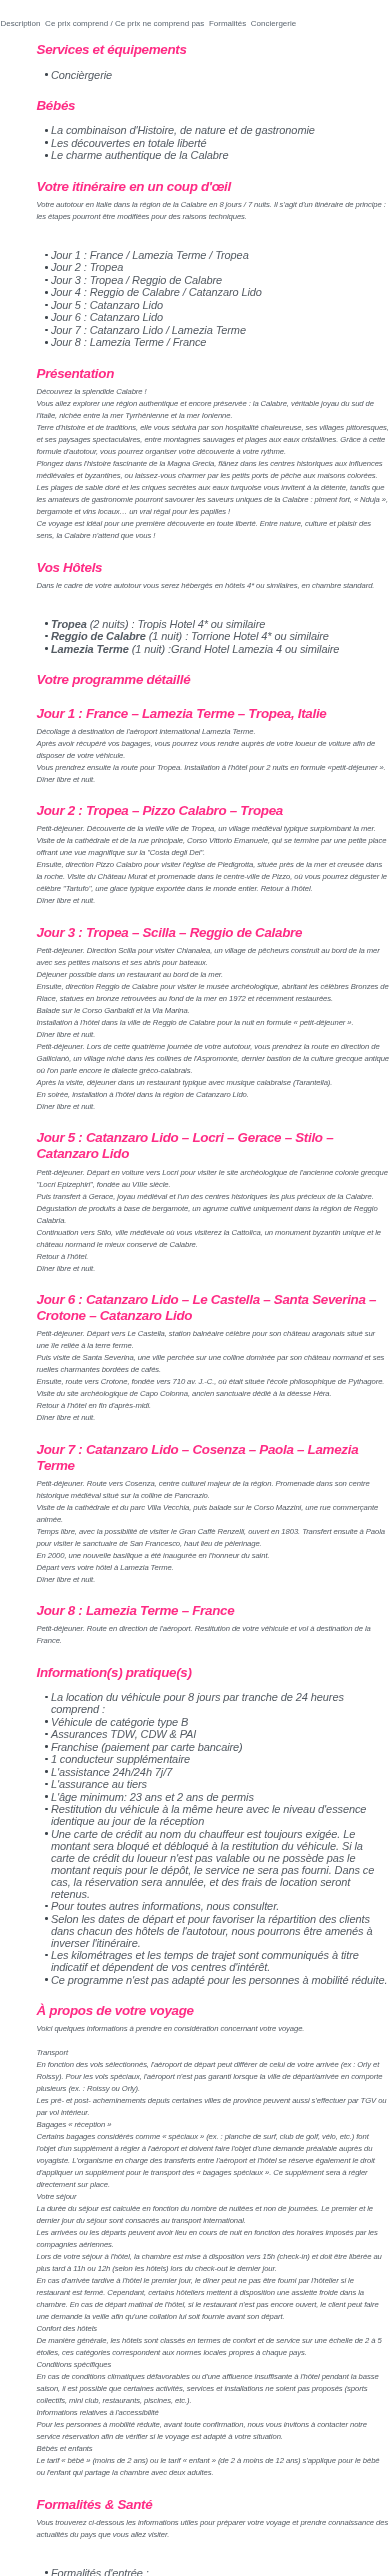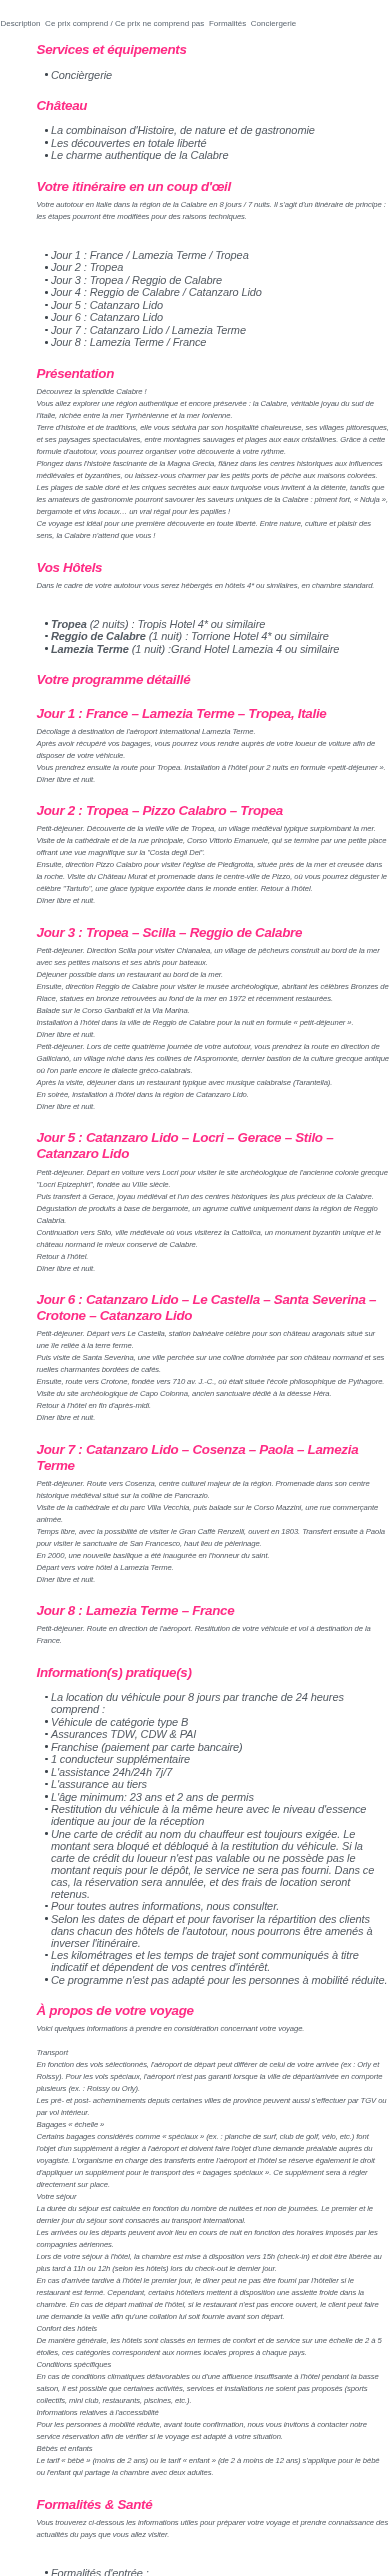--- a/index.html
+++ b/index.html
@@ -81,21 +81,21 @@
     <span class="tab">Ce prix comprend / Ce prix ne comprend pas</span>
     <span class="tab">Formalités</span>
     <span class="tab">Conciergerie</span>
   </nav>
 
   <main class="content">
       <h2 class="heading">Services et équipements</h2>
       <ul class="bullets">
         <li>Concièrgerie</li>
       </ul>
-      <h2 class="heading">Château</h2>
+      <h2 class="heading">Bébés</h2>
       <ul class="bullets">
         <li>La combinaison d'Histoire, de nature et de gastronomie</li>
         <li>Les découvertes en totale liberté</li>
         <li>Le charme authentique de la Calabre</li>
       </ul>
       <h2 class="heading">Votre itinéraire en un coup d'œil</h2>
       <p class="para">Votre autotour en Italie dans la région de la Calabre en 8 jours / 7 nuits. Il s'agit d'un itinéraire de principe : les étapes pourront être modifiées pour des raisons techniques.</p>
       <ul class="bullets">
         <li>Jour 1 : France / Lamezia Terme / Tropea</li>
         <li>Jour 2 : Tropea</li>
@@ -180,21 +180,21 @@
         <li>Selon les dates de départ et pour favoriser la répartition des clients dans chacun des hôtels de l'autotour, nous pourrons être amenés à inverser l'itinéraire.</li>
         <li>Les kilométrages et les temps de trajet sont communiqués à titre indicatif et dépendent de vos centres d'intérêt.</li>
         <li>Ce programme n'est pas adapté pour les personnes à mobilité réduite.</li>
       </ul>
       <h2 class="heading">À propos de votre voyage</h2>
       <p class="para">Voici quelques informations à prendre en considération concernant votre voyage.</p>
       <div class="spacer"></div>
       <p class="para">Transport</p>
       <p class="para">En fonction des vols sélectionnés, l'aéroport de départ peut différer de celui de votre arrivée (ex : Orly et Roissy). Pour les vols spéciaux, l'aéroport n'est pas garanti lorsque la ville de départ/arrivée en comporte plusieurs (ex. : Roissy ou Orly).</p>
       <p class="para">Les pré- et post- acheminements depuis certaines villes de province peuvent aussi s'effectuer par TGV ou par vol intérieur.</p>
-      <p class="para">Bagages « échelle »</p>
+      <p class="para">Bagages « réception »</p>
       <p class="para">Certains bagages considérés comme « spéciaux » (ex. : planche de surf, club de golf, vélo, etc.) font l'objet d'un supplément à régler à l'aéroport et doivent faire l'objet d'une demande préalable auprès du voyagiste. L'organisme en charge des transferts entre l'aéroport et l'hôtel se réserve également le droit d'appliquer un supplément pour le transport des « bagages spéciaux ». Ce supplément sera à régler directement sur place.</p>
       <p class="para">Votre séjour</p>
       <p class="para">La durée du séjour est calculée en fonction du nombre de nuitées et non de journées. Le premier et le dernier jour du séjour sont consacrés au transport international.</p>
       <p class="para">Les arrivées ou les départs peuvent avoir lieu en cours de nuit en fonction des horaires imposés par les compagnies aériennes.</p>
       <p class="para">Lors de votre séjour à l'hôtel, la chambre est mise à disposition vers 15h (check-in) et doit être libérée au plus tard à 11h ou 12h (selon les hôtels) lors du check-out le dernier jour.</p>
       <p class="para">En cas d'arrivée tardive à l'hôtel le premier jour, le dîner peut ne pas être fourni par l'hôtelier si le restaurant est fermé. Cependant, certains hôteliers mettent à disposition une assiette froide dans la chambre. En cas de départ matinal de l'hôtel, si le restaurant n'est pas encore ouvert, le client peut faire une demande la veille afin qu'une collation lui soit fournie avant son départ.</p>
       <p class="para">Confort des hôtels</p>
       <p class="para">De manière générale, les hôtels sont classés en termes de confort et de service sur une échelle de 2 à 5 étoiles, ces catégories correspondent aux normes locales propres à chaque pays.</p>
       <p class="para">Conditions spécifiques</p>
       <p class="para">En cas de conditions climatiques défavorables ou d'une affluence insuffisante à l'hôtel pendant la basse saison, il est possible que certaines activités, services et installations ne soient pas proposés (sports collectifs, mini club, restaurants, piscines, etc.).</p>

